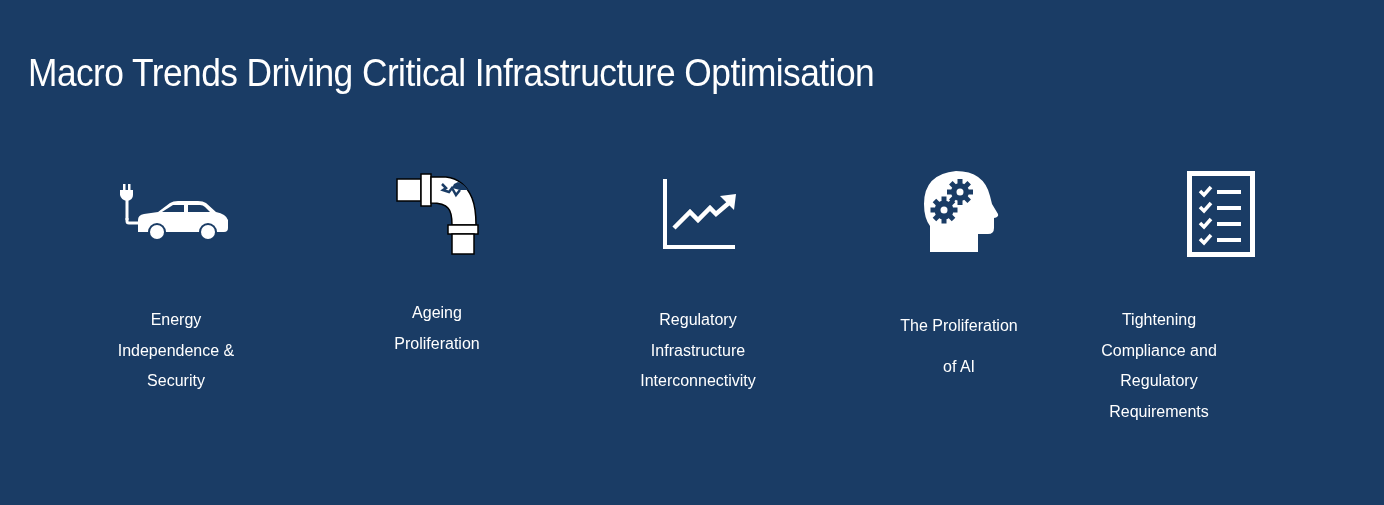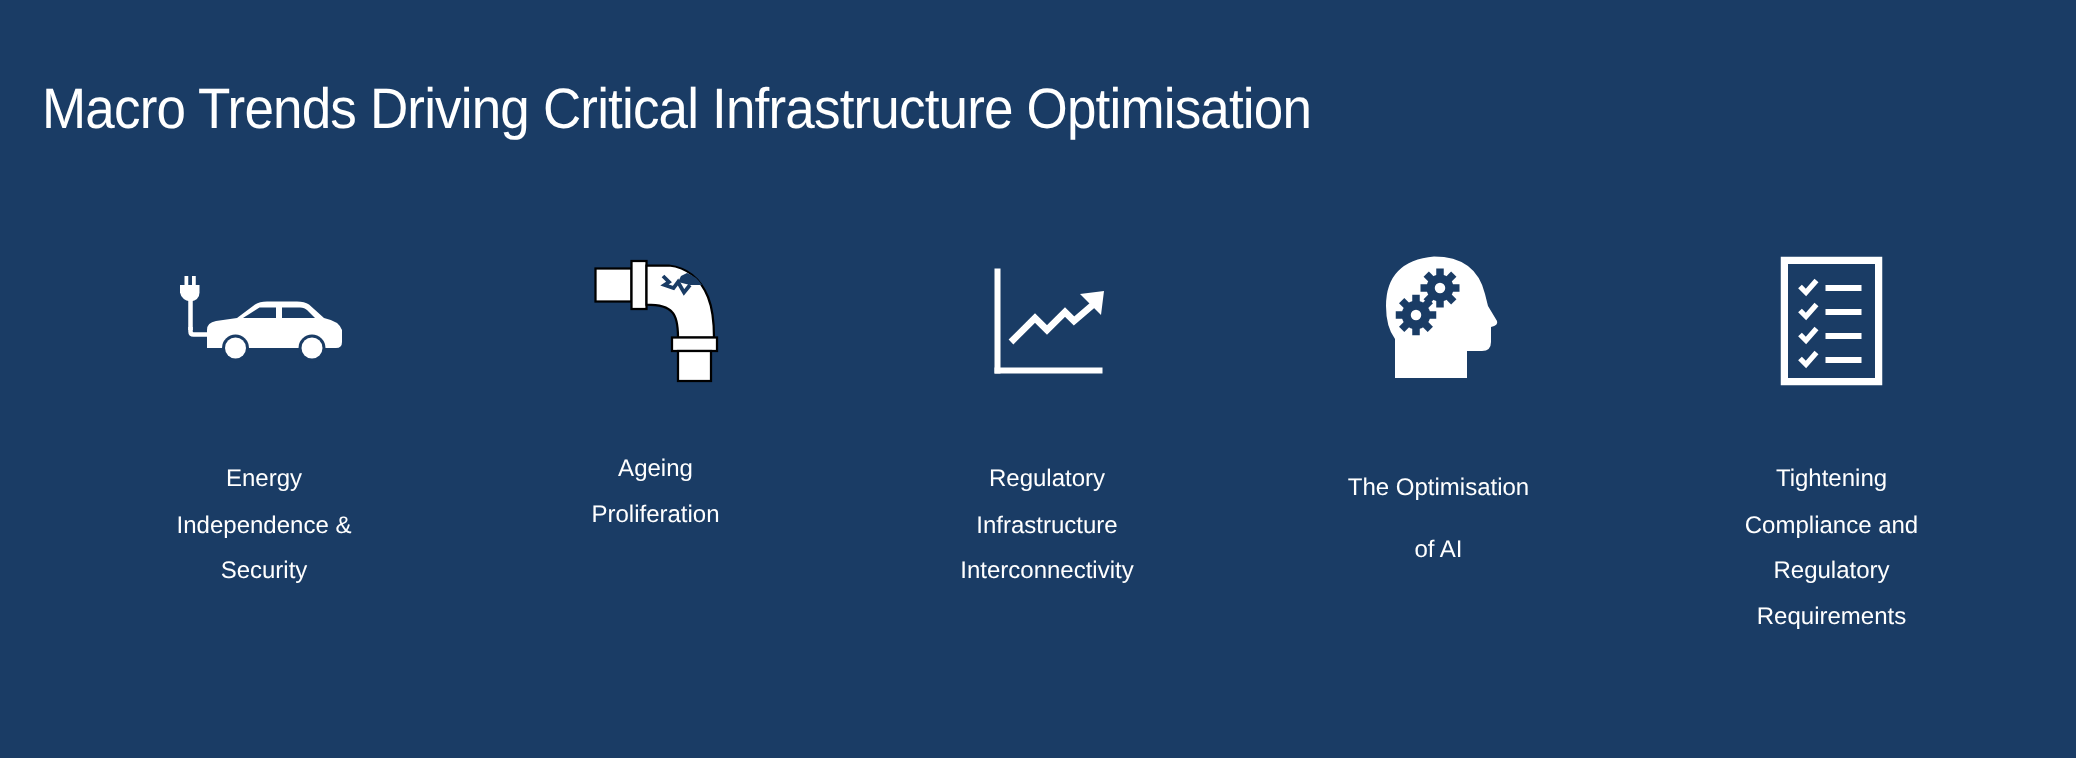--- a/index.html
+++ b/index.html
@@ -133,21 +133,21 @@
         <g fill="#1a3c65">
           <rect x="-2.5" y="-13.5" width="5" height="27"></rect>
           <rect x="-13.5" y="-2.5" width="27" height="5"></rect>
           <rect x="-2.5" y="-13.5" width="5" height="27" transform="rotate(45)"></rect>
           <rect x="-2.5" y="-13.5" width="5" height="27" transform="rotate(-45)"></rect>
         </g>
         <circle r="3.5" fill="#fff"></circle>
       </g>
     </svg>
   </div>
-  <div class="label" style="left:839px;top:305px;line-height:41px;">The Optimisation
+  <div class="label" style="left:839px;top:305px;line-height:41px;">The Proliferation
 of AI</div>
 </div>
 
 <div class="trend" style="left:0;top:0;">
   <div class="icon" style="left:1187px;top:171px;">
     <svg width="68" height="86" viewBox="0 0 68 86">
       <rect x="2.5" y="2.5" width="63" height="81" fill="none" stroke="#fff" stroke-width="5"></rect>
       <g stroke="#fff" stroke-width="3.5" fill="none">
         <path d="M13 20 L17 24 L24 16"></path>
         <path d="M13 36 L17 40 L24 32"></path>
@@ -155,17 +155,17 @@
         <path d="M13 68 L17 72 L24 64"></path>
       </g>
       <g fill="#fff">
         <rect x="30" y="19" width="24" height="4"></rect>
         <rect x="30" y="35" width="24" height="4"></rect>
         <rect x="30" y="51" width="24" height="4"></rect>
         <rect x="30" y="67" width="24" height="4"></rect>
       </g>
     </svg>
   </div>
-  <div class="label" style="left:1101px;top:305px;">Tightening
+  <div class="label" style="left:1039px;top:305px;">Tightening
 Compliance and
 Regulatory
 Requirements</div>
 </div>
 
 </body></html>

